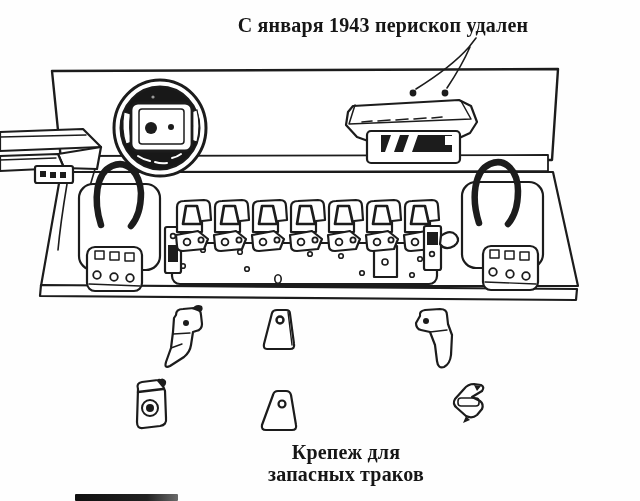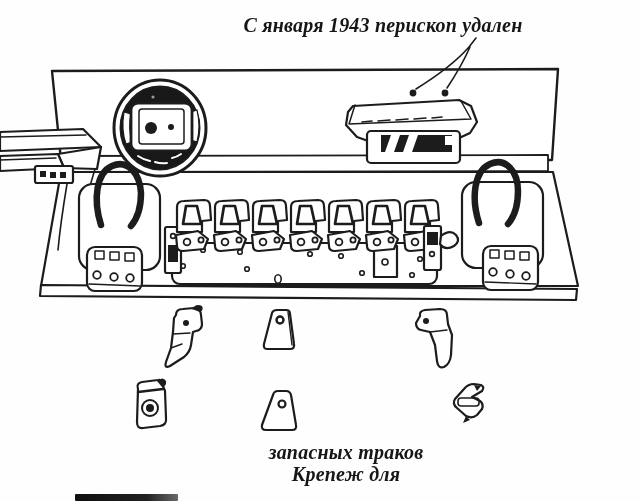--- a/index.html
+++ b/index.html
@@ -1,18 +1,18 @@
 <!DOCTYPE html>
 <html><head>
 <meta charset="utf-8">
 <style>
   html,body { margin:0; padding:0; background:#ffffff; }
   .stage {
     position:relative; width:640px; height:501px; overflow:hidden;
-    background:#fefefe; font-family:"Liberation Serif", serif;font-style:italic;
+    background:#fefefe; font-family:"Liberation Serif", serif;
   }
   .cap {
     position:absolute; text-align:center; color:#161616;
     font-weight:bold; font-size:20px; line-height:22px; letter-spacing:0.2px;
   }
   .cap.top { left:218px; top:14px; width:330px; }
   .cap.bottom { left:196px; top:441px; width:300px; }
   svg { position:absolute; left:0; top:0; }
   .o { fill:#ffffff; stroke:#1c1c1c; stroke-width:2.2; stroke-linejoin:round; stroke-linecap:round; }
   .n { fill:none; stroke:#1c1c1c; stroke-width:1.8; stroke-linejoin:round; stroke-linecap:round; }
@@ -185,17 +185,17 @@
       <path class="k" d="M 474,385 L 481,386 L 477,391 Z M 466,416 L 463,423 L 470,420 Z"></path>
     </g>
 
     <g>
       <rect x="75" y="494" width="103" height="7" rx="1" fill="url(#barGrad)"></rect>
     </g>
   </svg>
 
   <div class="cap top">С января 1943 перископ удален</div>
   <div class="cap bottom">
+    <div>Крепеж для</div>
     <div>запасных траков</div>
-    <div>Крепеж для</div>
   </div>
 
 </div>
 
 </body></html>

